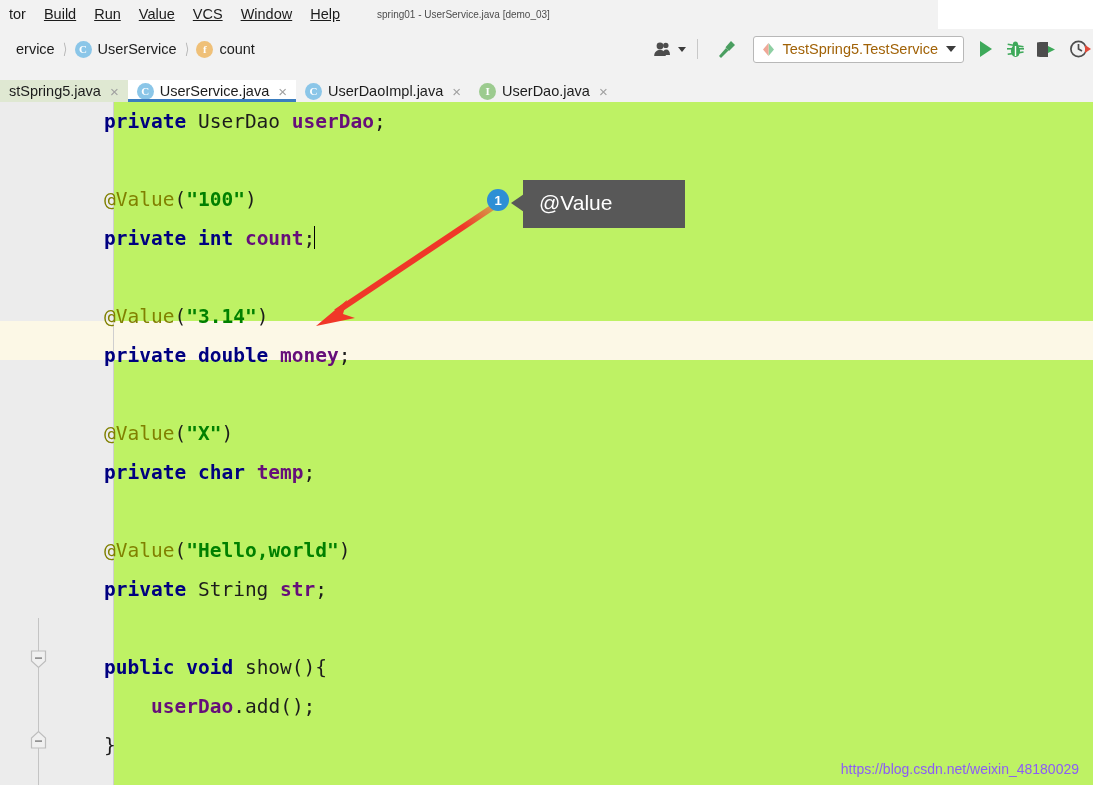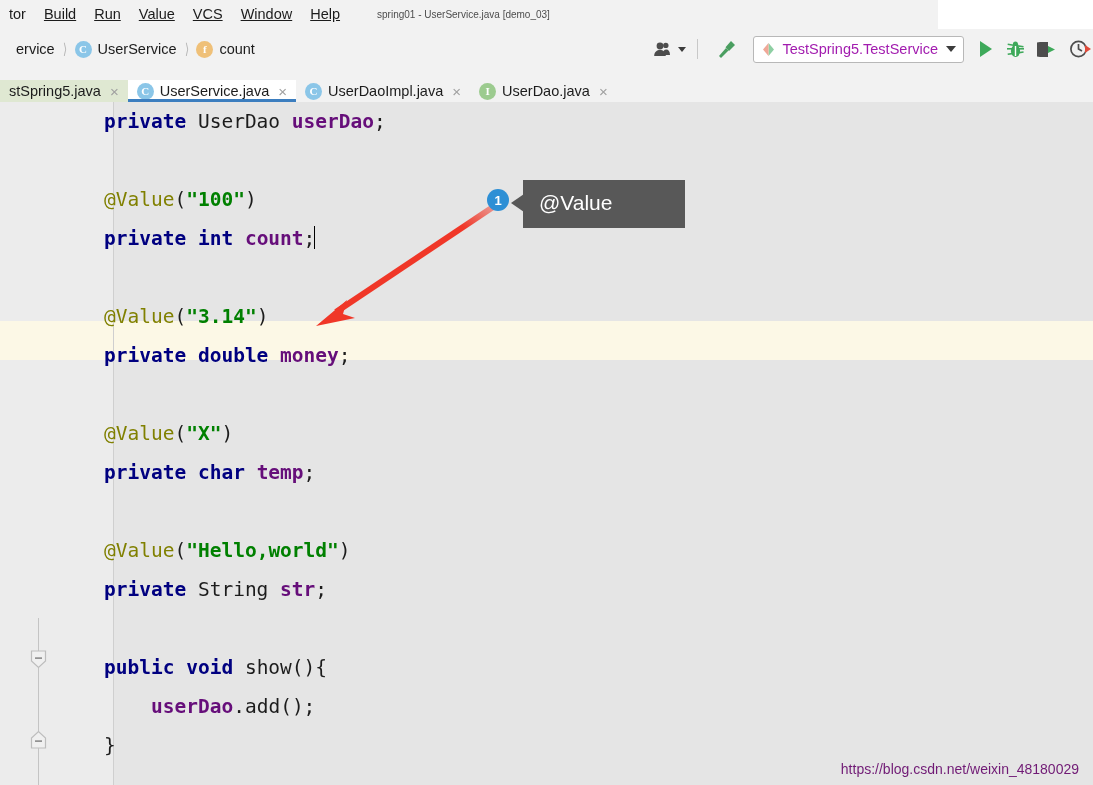--- a/index.html
+++ b/index.html
@@ -111,21 +111,21 @@
     align-items: center;
     height: 25px;
     border: 1px solid #b8b8b8;
     border-radius: 3px;
     background: #ffffff;
     padding: 0 7px 0 7px;
     margin: 0 7px;
   }
   .run-config-label {
     font-size: 14.5px;
-    color: #a21caf;
+    color: #a16207;
     margin: 0 8px 0 6px;
     white-space: nowrap;
   }
   .caret-dn {
     width: 0; height: 0;
     border-left: 5px solid transparent;
     border-right: 5px solid transparent;
     border-top: 6px solid #3c3c3c;
   }
   .caret-sm {
@@ -171,21 +171,21 @@
     font-size: 15px;
     line-height: 1;
     margin-left: 1px;
   }
 
   
   .editor {
     position: absolute;
     left: 0; top: 102px;
     width: 1093px; height: 683px;
-    background: #e5e5e5;
+    background: #bef264;
     overflow: hidden;
   }
   .gutter {
     position: absolute;
     left: 0; top: 0;
     width: 113px; height: 683px;
     background: #ececec;
     border-right: 1px solid #cfcfcf;
   }
   .curline {
@@ -282,21 +282,21 @@
     position: absolute;
     left: 300px; top: 190px;
     z-index: 4;
   }
 
   
   .watermark {
     position: absolute;
     right: 14px; bottom: 8px;
     font-size: 14px;
-    color: #701a75;
+    color: #8b5cf6;
     white-space: nowrap;
   }
 </style>
 </head>
 <body>
 
 <div id="app">
 
   <div class="menubar">
     <div class="menu-item"><span>tor</span></div>

